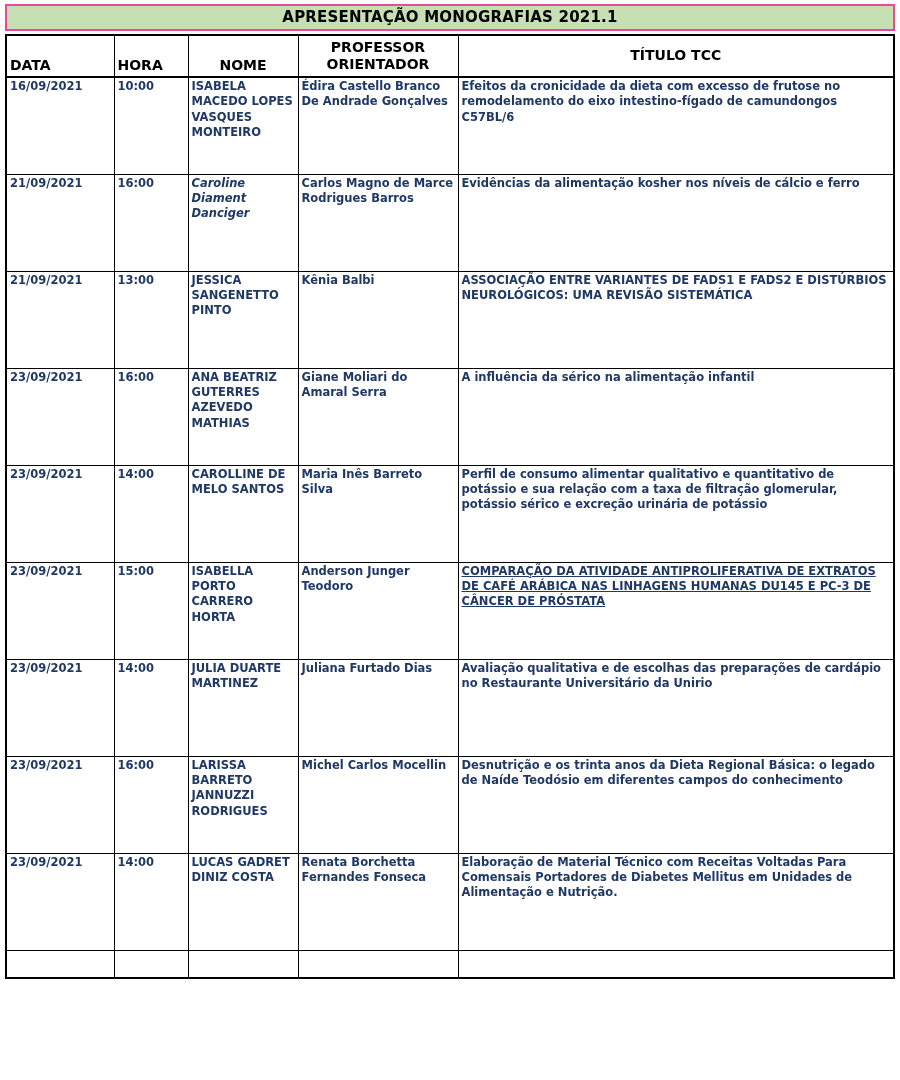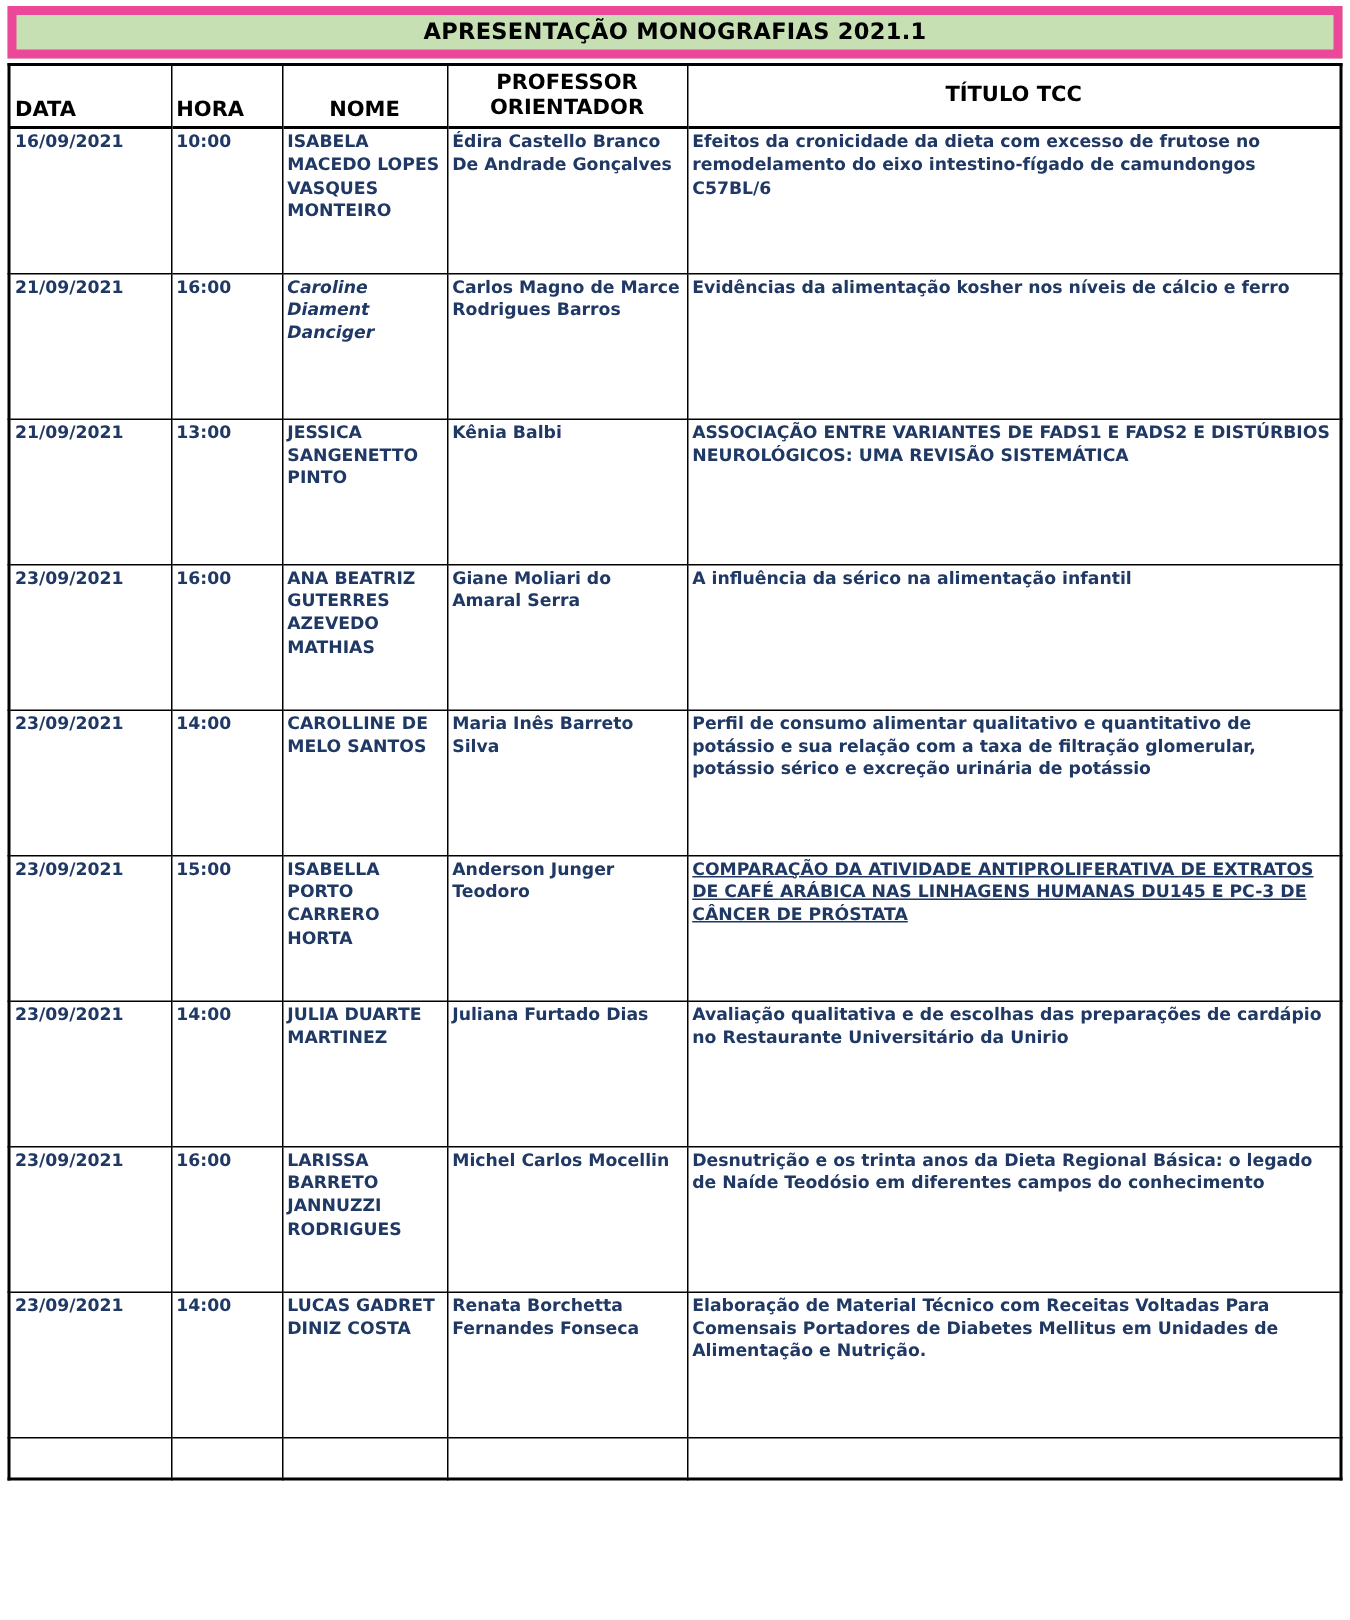--- a/index.html
+++ b/index.html
@@ -8,21 +8,21 @@
 
   .sheet {
     width: 900px;
     height: 1080px;
     padding: 4px 5px 6px 5px;
     background: #ffffff;
   }
 
   .title-bar {
     background: #c6e0b4;
-    border: 6px solid #ec4899;
+    border: 2px solid #ec4899;
     text-align: center;
     font-weight: bold;
     font-size: 15px;
     color: #000000;
     padding: 2px 0 3px 0;
     letter-spacing: 0.2px;
   }
 
   table.schedule {
     width: 100%;

